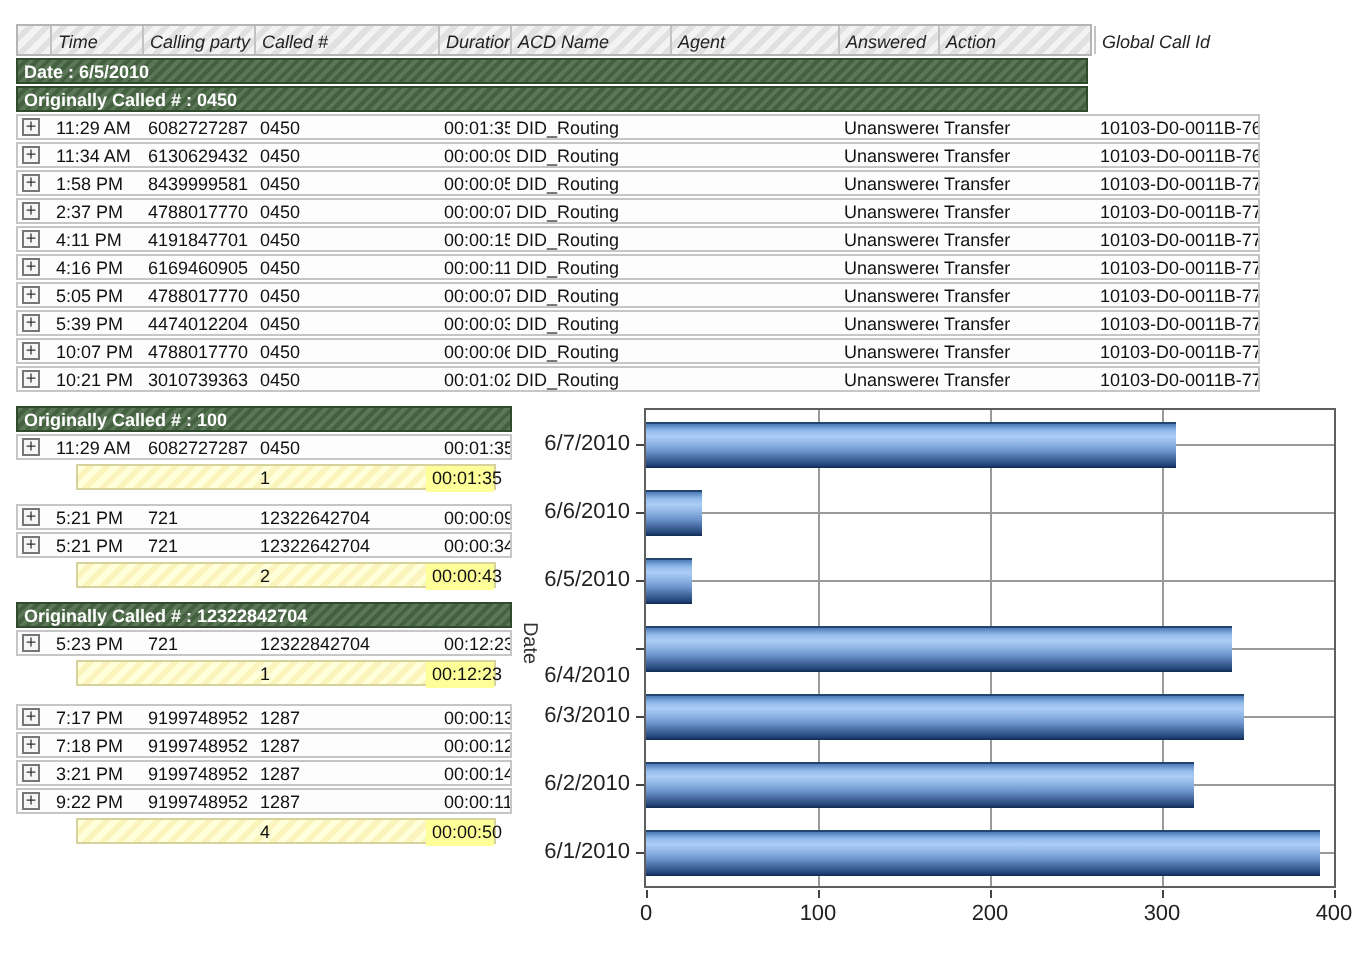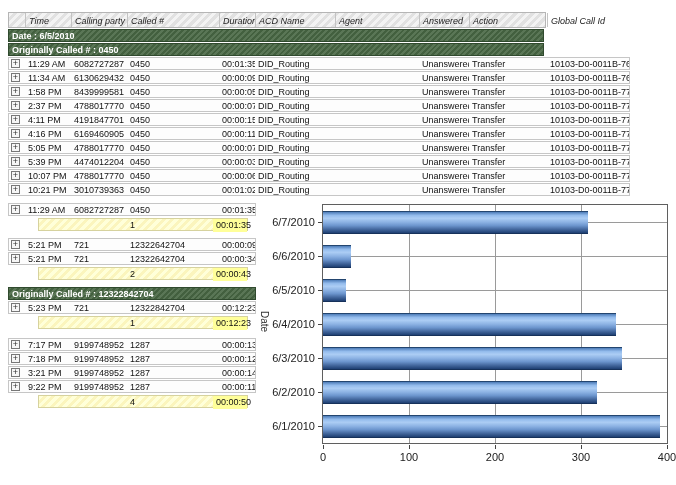--- a/index.html
+++ b/index.html
@@ -227,20 +227,21 @@
           <div class="c right">00:01:02</div>
           <div class="c">DID_Routing</div>
           <div class="c"></div>
           <div class="c">Unanswered</div>
           <div class="c">Transfer</div>
           <div class="c right">10103-D0-0011B-77F</div>
         </div>
       </div>
       <div class="group-block">
         <div class="spacer6"></div>
+        <div class="gbar narrow">Originally Called # : 100</div>
         <div class="row narrow">
           <div class="c" style="padding: 0px;">
             <button class="exp">+</button>
           </div>
           <div class="c">11:29 AM</div>
           <div class="c">6082727287</div>
           <div class="c">0450</div>
           <div class="c right">00:01:35</div>
         </div>
         <div class="summary">
@@ -370,21 +371,21 @@
       <div class="xval" style="left: 301px;">300</div>
       <div class="xtick" style="left: 409px;"></div>
       <div class="xval" style="left: 387px;">400</div>
       <div class="ytick" style="top: 24px;"></div>
       <div class="ycat" style="top: 18px;">6/7/2010</div>
       <div class="ytick" style="top: 58px;"></div>
       <div class="ycat" style="top: 52px;">6/6/2010</div>
       <div class="ytick" style="top: 92px;"></div>
       <div class="ycat" style="top: 86px;">6/5/2010</div>
       <div class="ytick" style="top: 126px;"></div>
-      <div class="ycat" style="top: 120px;">6/4/2010</div>
+      <div class="ycat" style="top: 134px;">6/4/2010</div>
       <div class="ytick" style="top: 160px;"></div>
       <div class="ycat" style="top: 154px;">6/3/2010</div>
       <div class="ytick" style="top: 194px;"></div>
       <div class="ycat" style="top: 188px;">6/2/2010</div>
       <div class="ytick" style="top: 228px;"></div>
       <div class="ycat" style="top: 222px;">6/1/2010</div>
     </div>
 </div>
 
 </body></html>

